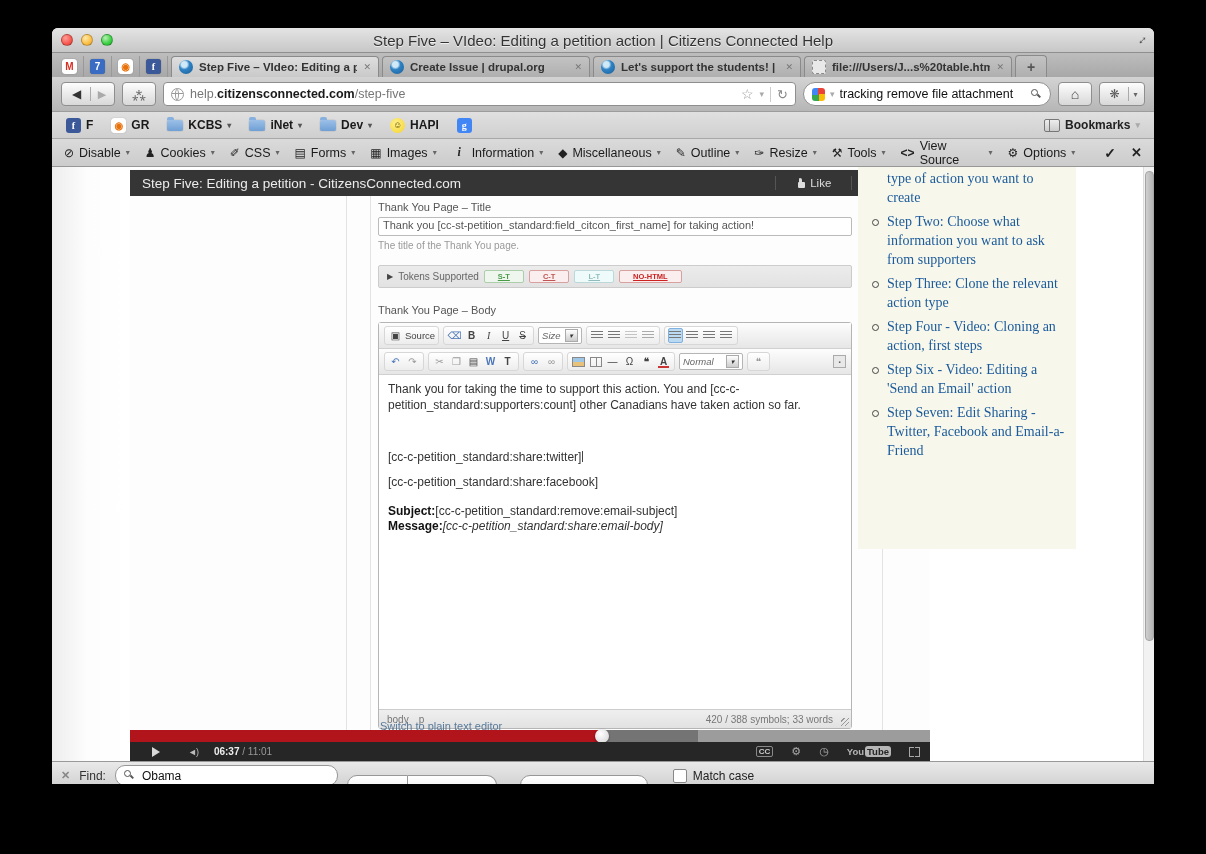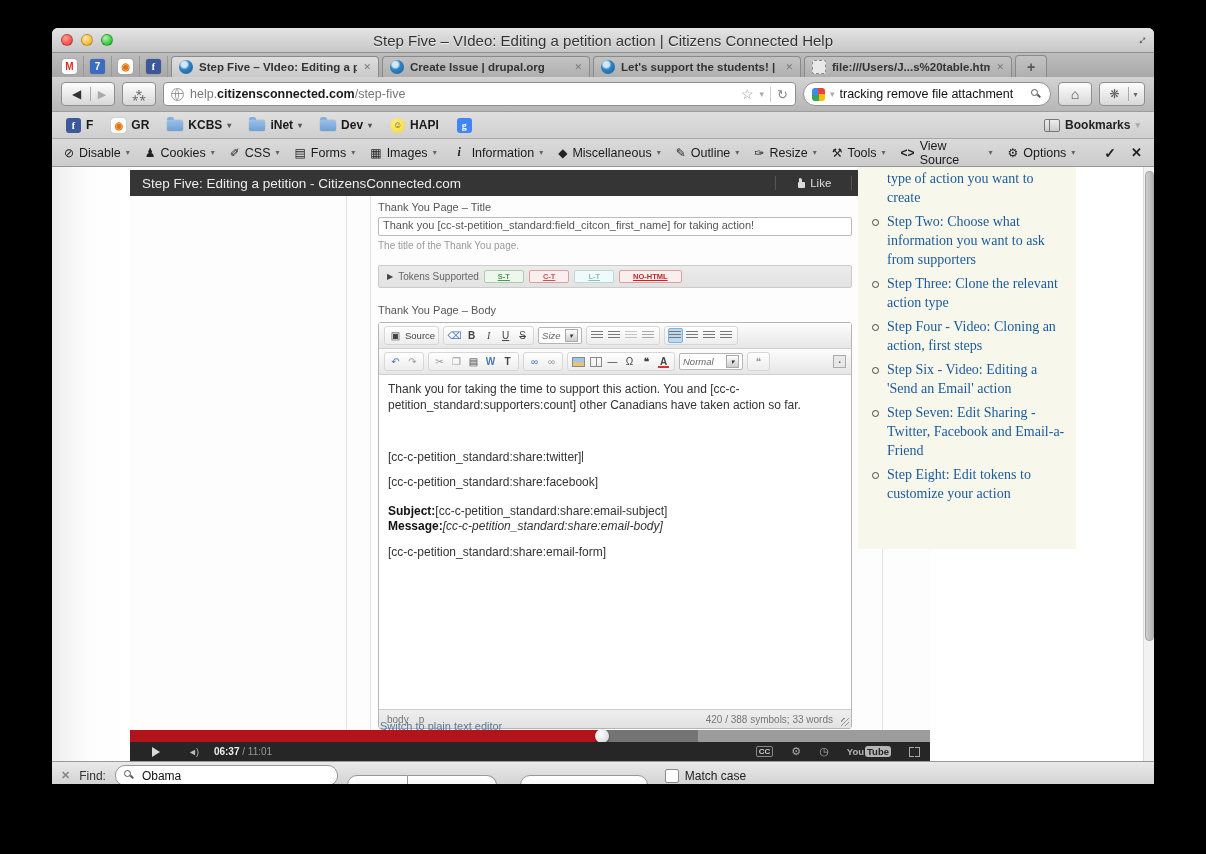--- a/index.html
+++ b/index.html
@@ -224,21 +224,21 @@
             display:flex;align-items:center;gap:5px;padding:0 8px;}
   .fb-input input{border:none;outline:none;font-size:12px;color:#111;width:100%;background:transparent;
                   font-family:"Liberation Sans",sans-serif;}
   .pillgrp{display:flex;}
   .pill{height:19px;border:1px solid #979797;background:linear-gradient(#fff,#dcdcdc);
         font-size:16px;color:#222;display:flex;align-items:center;padding:8px 13px;gap:6px;margin-top:36px;}
   .pill.left{border-radius:10px 0 0 10px;}
   .pill.right{border-radius:0 10px 10px 0;border-left:none;}
   .pill.solo{border-radius:10px;margin-left:14px;}
   .oval{width:11px;height:8px;border:1.5px solid #888;border-radius:50%;box-sizing:border-box;}
-  .check{display:flex;align-items:flex-end;gap:6px;margin-left:8px;font-size:12px;color:#222;}
+  .check{display:flex;align-items:flex-end;gap:6px;margin-left:16px;font-size:12px;color:#222;}
   .cbox{width:12px;height:12px;background:#fff;border:1px solid #888;border-radius:2px;}
 </style>
 </head>
 <body>
 
 <div class="win">
 
   <div class="titlebar">
     <div class="lights">
       <span class="light l-red"></span>
@@ -536,24 +536,23 @@
                   <span class="tbtn gray">❝</span>
                 </span>
               <span class="collapse-btn">▪</span>
             </div>
 
             <div class="ebody">
               <div>Thank you for taking the time to support this action. You and [cc-c-petition_standard:supporters:count] other Canadians have taken action so far.</div>
               <div class="ep2"><span>[cc-c-petition_standard:share:twitter]</span><span class="cursor"></span></div>
               <div class="ep3">[cc-c-petition_standard:share:facebook]</div>
               <div class="esub">
-                <div><b>Subject:</b><span>[cc-c-petition_standard:share:email-subject]</span></div>
+                <div><b>Subject:</b><span>[cc-c-petition_standard:remove:email-subject]</span></div>
                 <div><b>Message:</b><span class="eitalic">[cc-c-petition_standard:share:email-body]</span></div>
               </div>
-              <div class="ep6">[cc-c-petition_standard:share:email-form]</div>
             </div>
 
             <div class="estatus">
               <span>body</span>
               <span class="p2">p</span>
               <span class="cnt">420 / 388 symbols; 33 words</span>
               <span class="resize-grip"></span>
             </div>
           </div>
         </div>
@@ -606,24 +605,20 @@
         <span class="s-bullet"></span>
         <span class="s-link">Step Four - Video: Cloning an action, first steps</span>
       </div>
       <div class="s-item">
         <span class="s-bullet"></span>
         <span class="s-link">Step Six - Video: Editing a 'Send an Email' action</span>
       </div>
       <div class="s-item">
         <span class="s-bullet"></span>
         <span class="s-link">Step Seven: Edit Sharing - Twitter, Facebook and Email-a-Friend</span>
-      </div>
-      <div class="s-item">
-        <span class="s-bullet"></span>
-        <span class="s-link">Step Eight: Edit tokens to customize your action</span>
       </div>
     </div>
 
     <div class="scrollbar">
       <span class="sthumb"></span>
     </div>
   </div>
 
   <div class="findbar">
     <span class="fb-x">✕</span>

